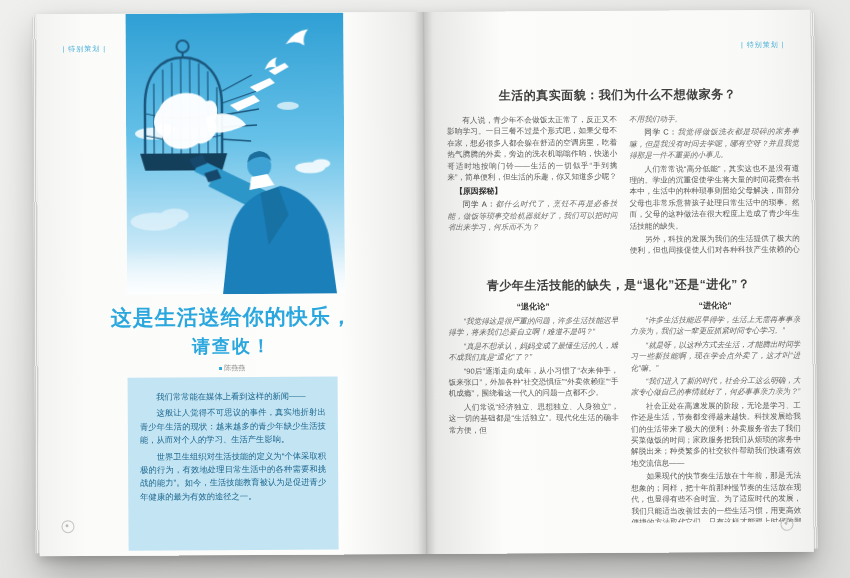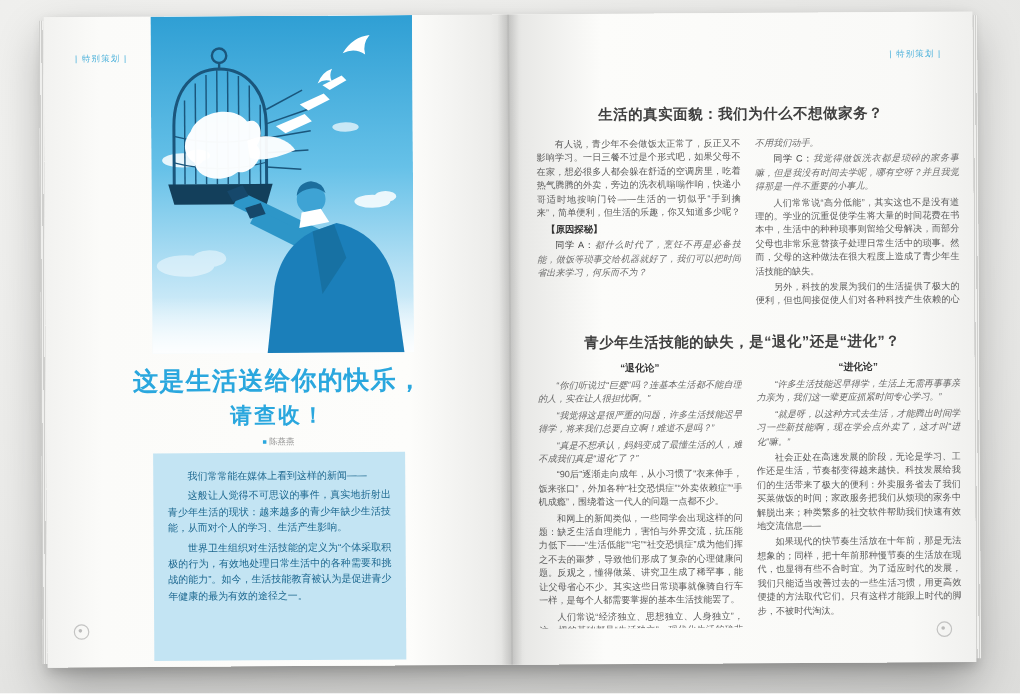--- a/index.html
+++ b/index.html
@@ -174,31 +174,30 @@
           <p class="spk"><span class="sn">同学 C：</span><span>我觉得做饭洗衣都是琐碎的家务事嘛，但是我没有时间去学呢，哪有空呀？并且我觉得那是一件不重要的小事儿。</span></p>
           <p class="b ind">人们常常说“高分低能”，其实这也不是没有道理的。学业的沉重促使学生将大量的时间花费在书本中，生活中的种种琐事则留给父母解决，而部分父母也非常乐意替孩子处理日常生活中的琐事。然而，父母的这种做法在很大程度上造成了青少年生活技能的缺失。</p>
           <p class="b ind">另外，科技的发展为我们的生活提供了极大的便利，但也间接促使人们对各种科技产生依赖的心理。</p>
         </div>
       </div>
 
       <div class="h2">青少年生活技能的缺失，是“退化”还是“进化”？</div>
       <div class="cols sec2">
         <div class="col">
           <p class="sublab">“退化论”</p>
-          <p class="q">“你们听说过“巨婴”吗？连基本生活都不能自理的人，实在让人很担忧啊。”</p>
           <p class="q">“我觉得这是很严重的问题，许多生活技能迟早得学，将来我们总要自立啊！难道不是吗？”</p>
           <p class="q">“真是不想承认，妈妈变成了最懂生活的人，难不成我们真是“退化”了？”</p>
           <p class="b ind">“90后”逐渐走向成年，从小习惯了“衣来伸手，饭来张口”，外加各种“社交恐惧症”“外卖依赖症”“手机成瘾”，围绕着这一代人的问题一点都不少。</p>
-          <p class="b ind">和网上的新闻类似，一些同学会出现这样的问题：缺乏生活自理能力，害怕与外界交流，抗压能力低下——“生活低能”“宅”“社交恐惧症”成为他们挥之不去的噩梦，导致他们形成了复杂的心理健康问题。反观之，懂得做菜、讲究卫生成了稀罕事，能让父母省心不少。其实这些日常琐事就像骑自行车一样，是每个人都需要掌握的基本生活技能罢了。</p>
           <p class="b ind">人们常说“经济独立、思想独立、人身独立”，这一切的基础都是“生活独立”。现代化生活的确非常方便，但</p>
         </div>
         <div class="col">
           <p class="sublab">“进化论”</p>
           <p class="q">“许多生活技能迟早得学，生活上无需再事事亲力亲为，我们这一辈更应抓紧时间专心学习。”</p>
           <p class="q">“就是呀，以这种方式去生活，才能腾出时间学习一些新技能啊，现在学会点外卖了，这才叫“进化”嘛。”</p>
+          <p class="q">“我们进入了新的时代，社会分工这么明确，大家专心做自己的事情就好了，何必事事亲力亲为？”</p>
           <p class="b ind">社会正处在高速发展的阶段，无论是学习、工作还是生活，节奏都变得越来越快。科技发展给我们的生活带来了极大的便利：外卖服务省去了我们买菜做饭的时间；家政服务把我们从烦琐的家务中解脱出来；种类繁多的社交软件帮助我们快速有效地交流信息——</p>
           <p class="b ind">如果现代的快节奏生活放在十年前，那是无法想象的；同样，把十年前那种慢节奏的生活放在现代，也显得有些不合时宜。为了适应时代的发展，我们只能适当改善过去的一些生活习惯，用更高效便捷的方法取代它们。只有这样才能跟上时代的脚步，不被时代淘汰。</p>
         </div>
       </div>
 
       <div class="orn rp"></div>
     </div>
 
     <div class="gutter"></div>
   </div>

